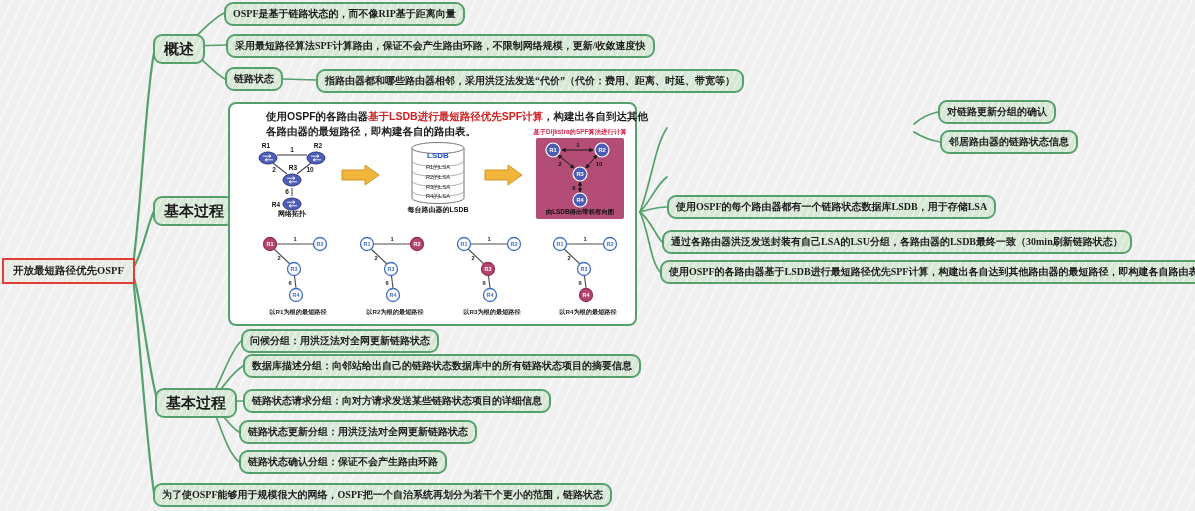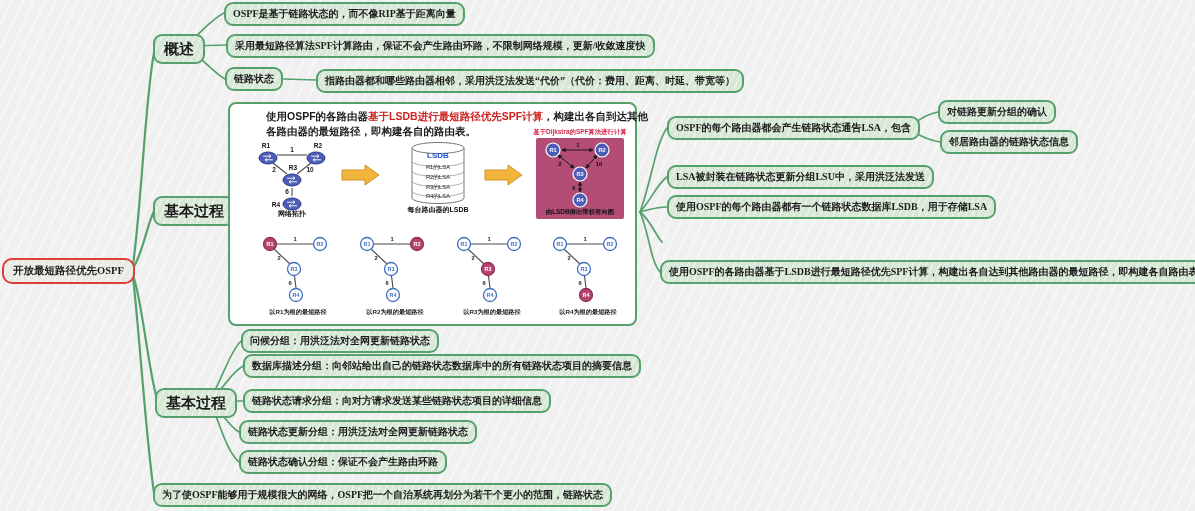--- a/index.html
+++ b/index.html
@@ -8,21 +8,21 @@
     font-family:"Liberation Serif","DejaVu Serif",serif;}
   .links{position:absolute;left:0;top:0;width:1195px;height:511px;}
   .links path{fill:none;stroke:#55a06c;stroke-width:1.7;stroke-linecap:round;}
   .links path.main{stroke-width:2.2;}
   .node{position:absolute;white-space:nowrap;box-sizing:border-box;
     background-color:#d8e8d6;
     background-image:repeating-linear-gradient(115deg, rgba(255,255,255,.55) 0 1px, transparent 1px 6px);
     border:2px solid #55a06c;border-radius:9px;padding:3px 7px;
     font-size:10px;font-weight:700;color:#1c1c1c;line-height:1.35;}
   .node.branch{font-size:15px;padding:3px 9px;}
-  .node.root{border-color:#e23c36;background-color:#e7ebe4;font-size:10.5px;padding:4px 9px;border-radius:10px;}
+  .node.root{border-color:#e23c36;background-color:#e7ebe4;font-size:10.5px;padding:4px 9px;border-radius:0;}
   .panel{position:absolute;left:228px;top:102px;width:409px;height:224px;box-sizing:border-box;
     background:#ffffff;border:2px solid #55a06c;border-radius:8px;}
   .intro{position:absolute;left:8px;top:5px;width:392px;z-index:2;
     font:bold 10.5px/1.45 "Liberation Sans","DejaVu Sans",sans-serif;color:#1a1a1a;margin-left:28px;}
   .intro .hl{color:#d02020;}
   .diagram{position:absolute;left:0;top:0;}
   
   .tedge{stroke:#4a4a4a;stroke-width:1.1;}
   .rlabel{font:bold 6.5px "Liberation Sans","DejaVu Sans",sans-serif;fill:#111;text-anchor:middle;}
   .cost{font:bold 6.5px "Liberation Sans","DejaVu Sans",sans-serif;fill:#222;text-anchor:middle;}
@@ -72,25 +72,24 @@
   </svg>
 
   <div class="node root" style="left:2px;top:258px">开放最短路径优先OSPF</div>
   <div class="node branch" style="left:153px;top:34px">概述</div>
   <div class="node" style="left:224px;top:2px">OSPF是基于链路状态的，而不像RIP基于距离向量</div>
   <div class="node" style="left:226px;top:34px">采用最短路径算法SPF计算路由，保证不会产生路由环路，不限制网络规模，更新/收敛速度快</div>
   <div class="node" style="left:225px;top:67px">链路状态</div>
   <div class="node" style="left:316px;top:69px">指路由器都和哪些路由器相邻，采用洪泛法发送“代价”（代价：费用、距离、时延、带宽等）</div>
   <div class="node branch" style="left:153px;top:196px">基本过程</div>
 
-  <div class="node" style="left:667px;top:116px">OSPF的每个路由器都会产生链路状态通告LSA，包含</div>
   <div class="node" style="left:938px;top:100px">对链路更新分组的确认</div>
   <div class="node" style="left:940px;top:130px">邻居路由器的链路状态信息</div>
-  <div class="node" style="left:667px;top:165px">LSA被封装在链路状态更新分组LSU中，采用洪泛法发送</div>
   <div class="node" style="left:667px;top:195px">使用OSPF的每个路由器都有一个链路状态数据库LSDB，用于存储LSA</div>
+  <div class="node" style="left:662px;top:230px">通过各路由器洪泛发送封装有自己LSA的LSU分组，各路由器的LSDB最终一致（30min刷新链路状态）</div>
   <div class="node" style="left:660px;top:260px">使用OSPF的各路由器基于LSDB进行最短路径优先SPF计算，构建出各自达到其他路由器的最短路径，即构建各自路由表</div>
 
   <div class="node branch" style="left:155px;top:388px">基本过程</div>
   <div class="node" style="left:241px;top:329px">问候分组：用洪泛法对全网更新链路状态</div>
   <div class="node" style="left:243px;top:354px">数据库描述分组：向邻站给出自己的链路状态数据库中的所有链路状态项目的摘要信息</div>
   <div class="node" style="left:243px;top:389px">链路状态请求分组：向对方请求发送某些链路状态项目的详细信息</div>
   <div class="node" style="left:239px;top:420px">链路状态更新分组：用洪泛法对全网更新链路状态</div>
   <div class="node" style="left:239px;top:450px">链路状态确认分组：保证不会产生路由环路</div>
 
   <div class="node" style="left:153px;top:483px">为了使OSPF能够用于规模很大的网络，OSPF把一个自治系统再划分为若干个更小的范围，链路状态</div>

